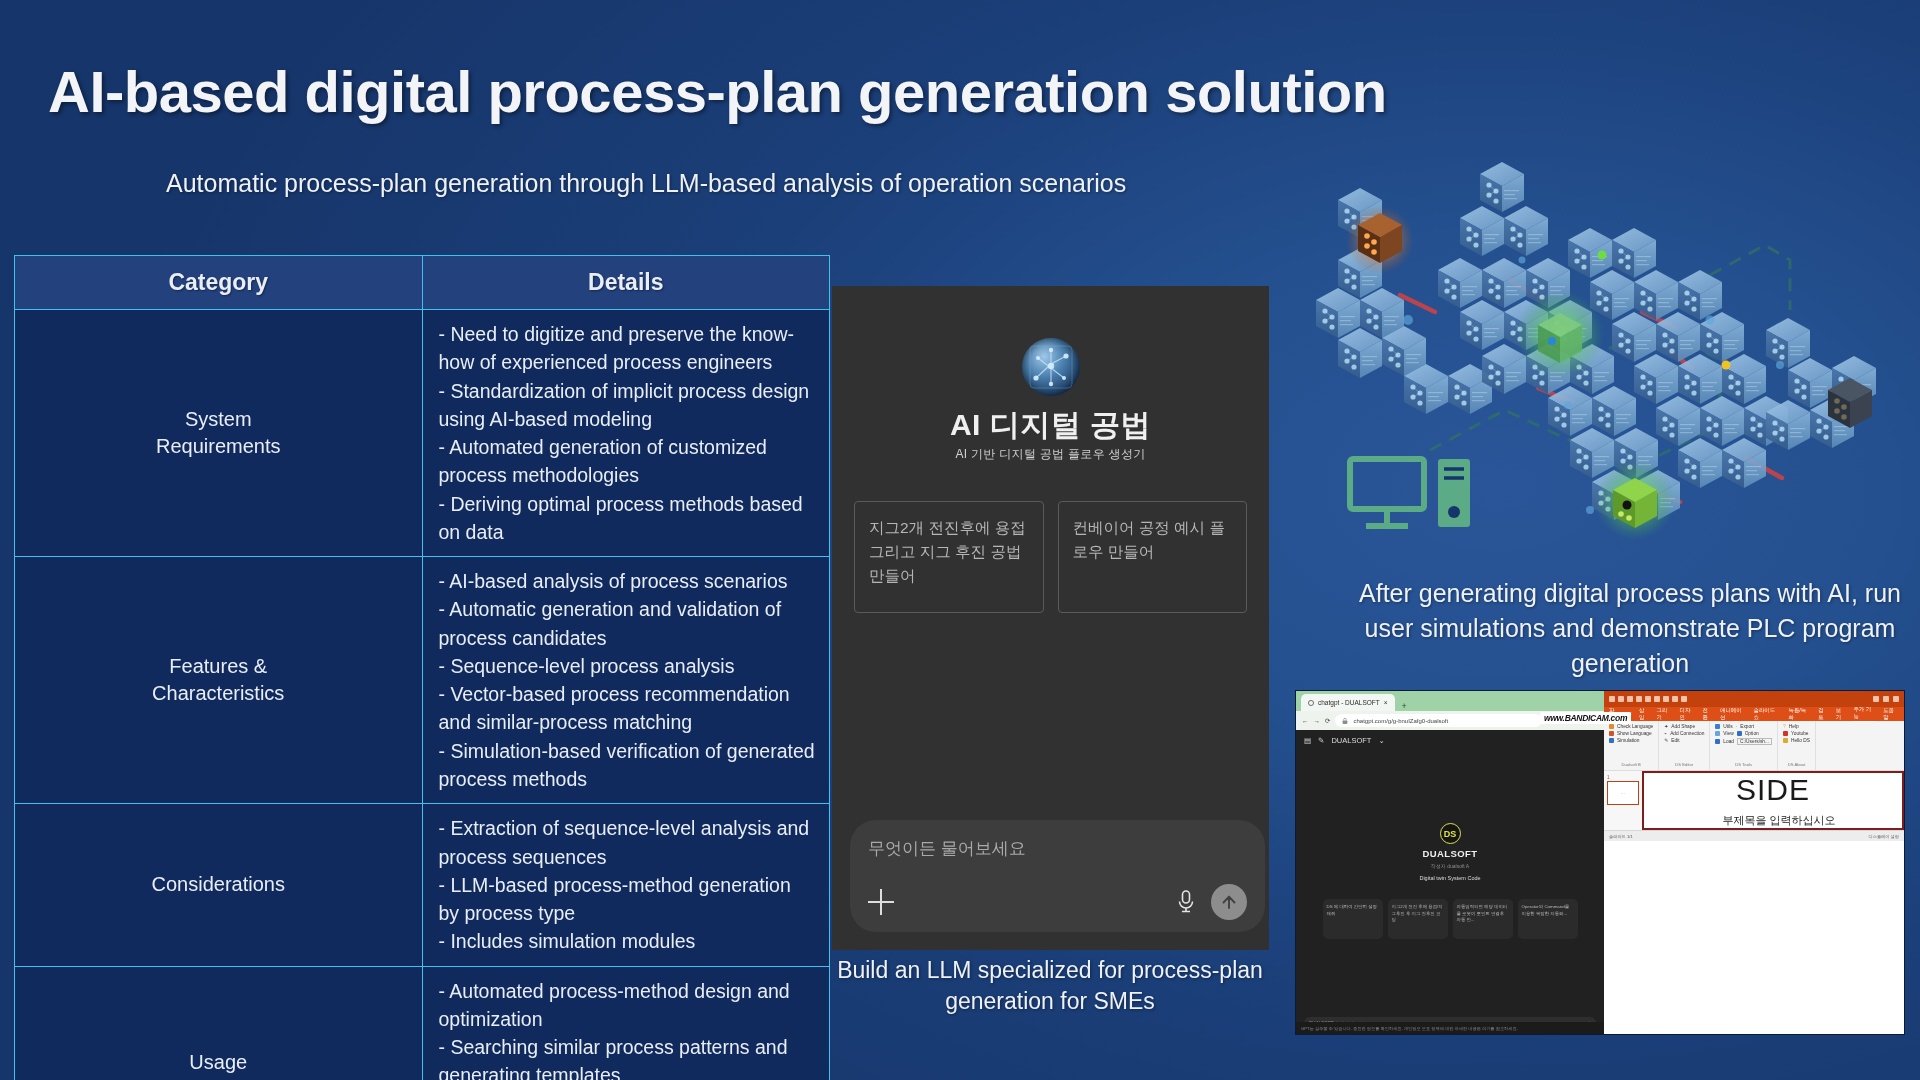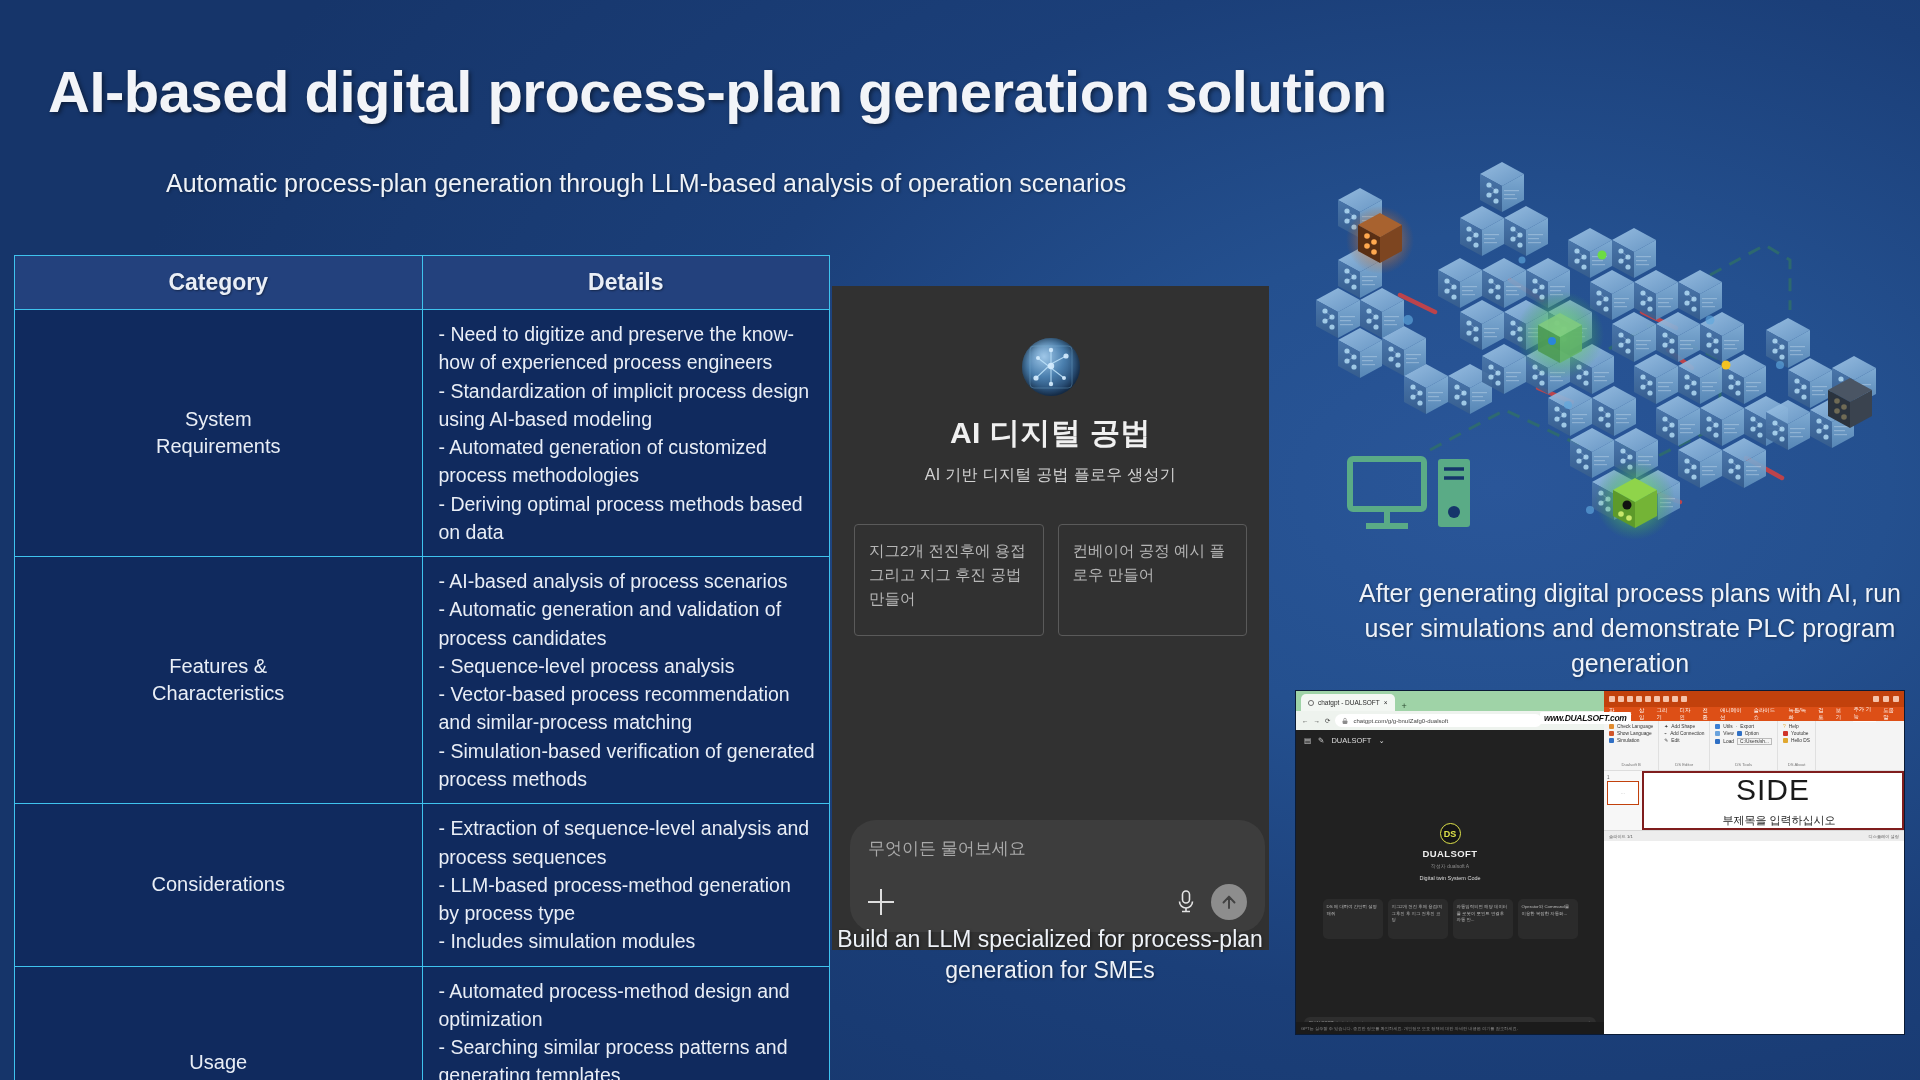--- a/index.html
+++ b/index.html
@@ -76,27 +76,26 @@
   }
   .bot-avatar {
     width: 58px; height: 58px; border-radius: 50%;
     background:
       radial-gradient(circle at 38% 32%, #9fc7e8 0%, #4a7fae 38%, #1d3d63 75%, #12263f 100%);
     box-shadow: inset 0 0 10px rgba(0,0,0,.6);
     position: relative; overflow: hidden;
   }
   .bot-avatar svg { position: absolute; inset: 0; }
   .chat-title {
-    margin-top: 17px;
+    margin-top: 9px;
     font-size: 30px; font-weight: bold; color: #f0f0f0;
     letter-spacing: .5px;
   }
   .chat-sub {
-    margin-top: 11px;
-    font-size: 16px; color: #d2d2d2;
+    font-size: 12px; color: #d2d2d2;
     letter-spacing: .3px;
   }
   .suggestions {
     margin-top: 38px;
     display: flex; gap: 14px;
     width: 100%; padding: 0 22px;
   }
   .sugg {
     flex: 1;
     border: 1px solid #5a5a5a;
@@ -129,21 +128,21 @@
   .plus-btn:after { top: 0; left: 12px; height: 26px; width: 2px; }
   .right-icons { display: flex; align-items: center; gap: 14px; }
   .mic-btn { width: 22px; height: 26px; cursor: pointer; }
   .send-btn {
     width: 36px; height: 36px; border-radius: 50%;
     background: #8d8d8d;
     display: flex; align-items: center; justify-content: center;
     cursor: pointer;
   }
   .chat-caption {
-    position: absolute; left: 810px; top: 924px;
+    position: absolute; left: 810px; top: 955px;
     width: 480px; text-align: center;
     font-size: 23px; line-height: 1.35; color: #eef2f8;
     text-shadow: 1px 1px 3px rgba(0,0,0,.4);
   }
   
   .illus {
     position: absolute; left: 1290px; top: 160px;
     width: 630px; height: 400px;
   }
   .illus svg { width: 100%; height: 100%; }
@@ -747,16 +746,16 @@
           <div class="pp-slide-title">SIDE</div>
           <div class="pp-slide-sub">부제목을 입력하십시오</div>
         </div>
       </div>
       <div class="pp-statusbar">
         <span>슬라이드 1/1</span>
         <span>디스플레이 설정</span>
       </div>
     </div>
 
-    <div class="bandicam">www.DUALSOFT.com</div>
+    <div class="bandicam">www.BANDICAM.com</div>
   </div>
 
 </div>
 
 </body></html>

